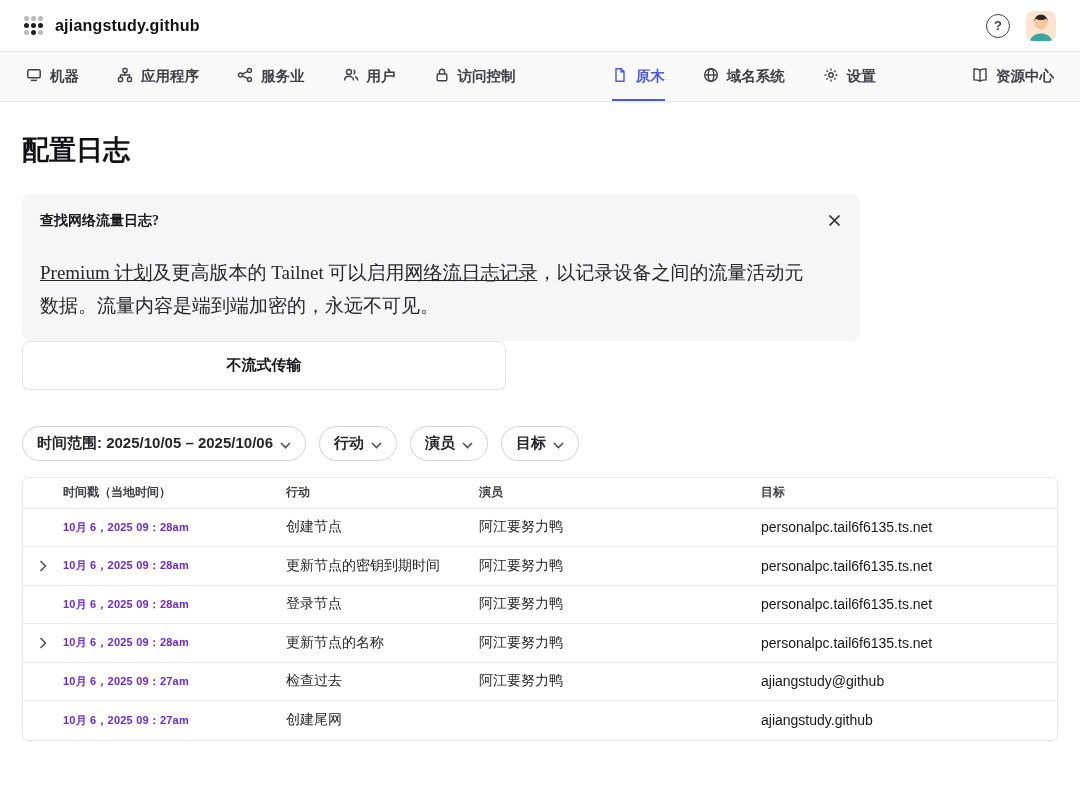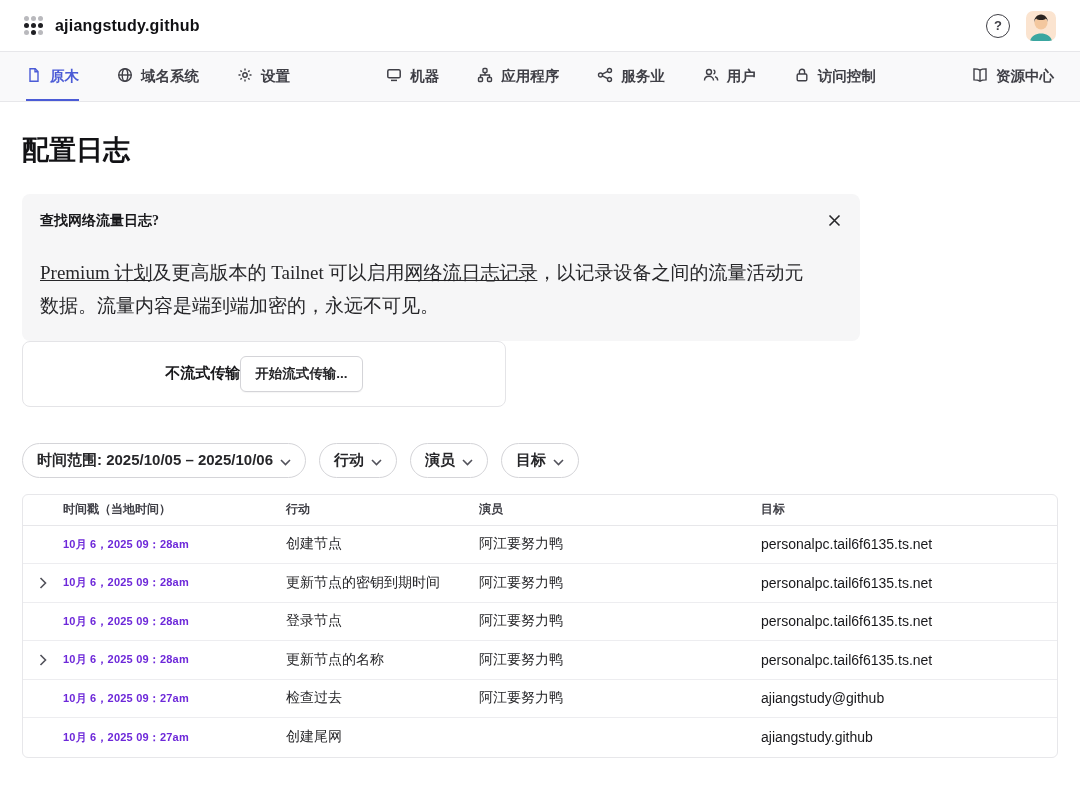--- a/index.html
+++ b/index.html
@@ -94,50 +94,20 @@
         <circle cx="15" cy="12" r="6.5" fill="#f3c79e"></circle>
         <path d="M8 12c0-5 3-8.5 7-8.5s7 3.5 7 8.5c0-2-1.2-4-2.2-4.6-.6 1-3 1.6-4.8 1.6s-4.2-.6-4.8-1.6C9.2 8 8 10 8 12z" fill="#2b2420"></path>
         <path d="M4 30c1.5-5.5 6-7.5 11-7.5s9.5 2 11 7.5z" fill="#3aa6a0"></path>
       </svg>
     </span>
   </span>
 </header>
 
 <nav class="nav">
   <div class="nav-group">
-    <div class="nav-item active">
-      <span>
-        <svg width="16" height="16" viewBox="0 0 16 16" fill="none" stroke-width="1.4">
-          <path d="M4 1.8h5.2L12 4.6v9.6H4z"></path>
-            <path d="M9 1.8v3h3"></path>
-        </svg>
-      </span>
-      <span>原木</span>
-    </div>
-    <div class="nav-item">
-      <span>
-        <svg width="16" height="16" viewBox="0 0 16 16" fill="none" stroke-width="1.4">
-          <circle cx="8" cy="8" r="6.3"></circle>
-            <ellipse cx="8" cy="8" rx="2.8" ry="6.3"></ellipse>
-            <path d="M1.7 8h12.6"></path>
-        </svg>
-      </span>
-      <span>域名系统</span>
-    </div>
-    <div class="nav-item">
-      <span>
-        <svg width="16" height="16" viewBox="0 0 16 16" fill="none" stroke-width="1.4">
-          <circle cx="8" cy="8" r="2.2"></circle>
-          <path d="M8 1.5v2M8 12.5v2M1.5 8h2M12.5 8h2M3.4 3.4l1.4 1.4M11.2 11.2l1.4 1.4M12.6 3.4l-1.4 1.4M4.8 11.2l-1.4 1.4"></path>
-        </svg>
-      </span>
-      <span>设置</span>
-    </div>
-  </div>
-  <div class="nav-group">
     <div class="nav-item">
       <span>
         <svg width="16" height="16" viewBox="0 0 16 16" fill="none" stroke-width="1.5">
           <rect x="1.8" y="2.8" width="12.4" height="8" rx="1.4"></rect>
             <path d="M5 13.4h6"></path>
         </svg>
       </span>
       <span>机器</span>
     </div>
     <div class="nav-item">
@@ -176,20 +146,50 @@
       <span>
         <svg width="16" height="16" viewBox="0 0 16 16" fill="none" stroke-width="1.4">
           <rect x="3.2" y="7" width="9.6" height="6.8" rx="1.2"></rect>
             <path d="M5.4 7V4.9a2.6 2.6 0 0 1 5.2 0V7"></path>
         </svg>
       </span>
       <span>访问控制</span>
     </div>
   </div>
   <div class="nav-group">
+    <div class="nav-item active">
+      <span>
+        <svg width="16" height="16" viewBox="0 0 16 16" fill="none" stroke-width="1.4">
+          <path d="M4 1.8h5.2L12 4.6v9.6H4z"></path>
+            <path d="M9 1.8v3h3"></path>
+        </svg>
+      </span>
+      <span>原木</span>
+    </div>
+    <div class="nav-item">
+      <span>
+        <svg width="16" height="16" viewBox="0 0 16 16" fill="none" stroke-width="1.4">
+          <circle cx="8" cy="8" r="6.3"></circle>
+            <ellipse cx="8" cy="8" rx="2.8" ry="6.3"></ellipse>
+            <path d="M1.7 8h12.6"></path>
+        </svg>
+      </span>
+      <span>域名系统</span>
+    </div>
+    <div class="nav-item">
+      <span>
+        <svg width="16" height="16" viewBox="0 0 16 16" fill="none" stroke-width="1.4">
+          <circle cx="8" cy="8" r="2.2"></circle>
+          <path d="M8 1.5v2M8 12.5v2M1.5 8h2M12.5 8h2M3.4 3.4l1.4 1.4M11.2 11.2l1.4 1.4M12.6 3.4l-1.4 1.4M4.8 11.2l-1.4 1.4"></path>
+        </svg>
+      </span>
+      <span>设置</span>
+    </div>
+  </div>
+  <div class="nav-group">
     <div class="nav-item">
       <span>
         <svg width="16" height="16" viewBox="0 0 16 16" fill="none" stroke-width="1.4">
           <path d="M8 3.2C6.6 2.3 4.8 1.9 2 1.9v11c2.8 0 4.6.4 6 1.3 1.4-.9 3.2-1.3 6-1.3v-11c-2.8 0-4.6.4-6 1.3z"></path>
           <path d="M8 3.2v11"></path>
         </svg>
       </span>
       <span>资源中心</span>
     </div>
   </div>
@@ -207,21 +207,20 @@
     </div>
     <button class="banner-close">
       <svg width="13" height="13" viewBox="0 0 13 13" fill="none" stroke="#27272a" stroke-width="1.6">
         <path d="M1.5 1.5l10 10M11.5 1.5l-10 10"></path>
       </svg>
     </button>
   </section>
 
   <section class="stream-card">
     <span class="stream-status">不流式传输</span>
-    <button class="btn">开始流式传输...</button>
   </section>
 
   <div class="filters">
     <button class="pill">
       <span>时间范围: 2025/10/05 – 2025/10/06</span>
       <span>
         <svg width="11" height="7" viewBox="0 0 11 7" fill="none" stroke-width="1.6">
             <path d="M1 1l4.5 4.5L10 1"></path>
           </svg>
       </span>

